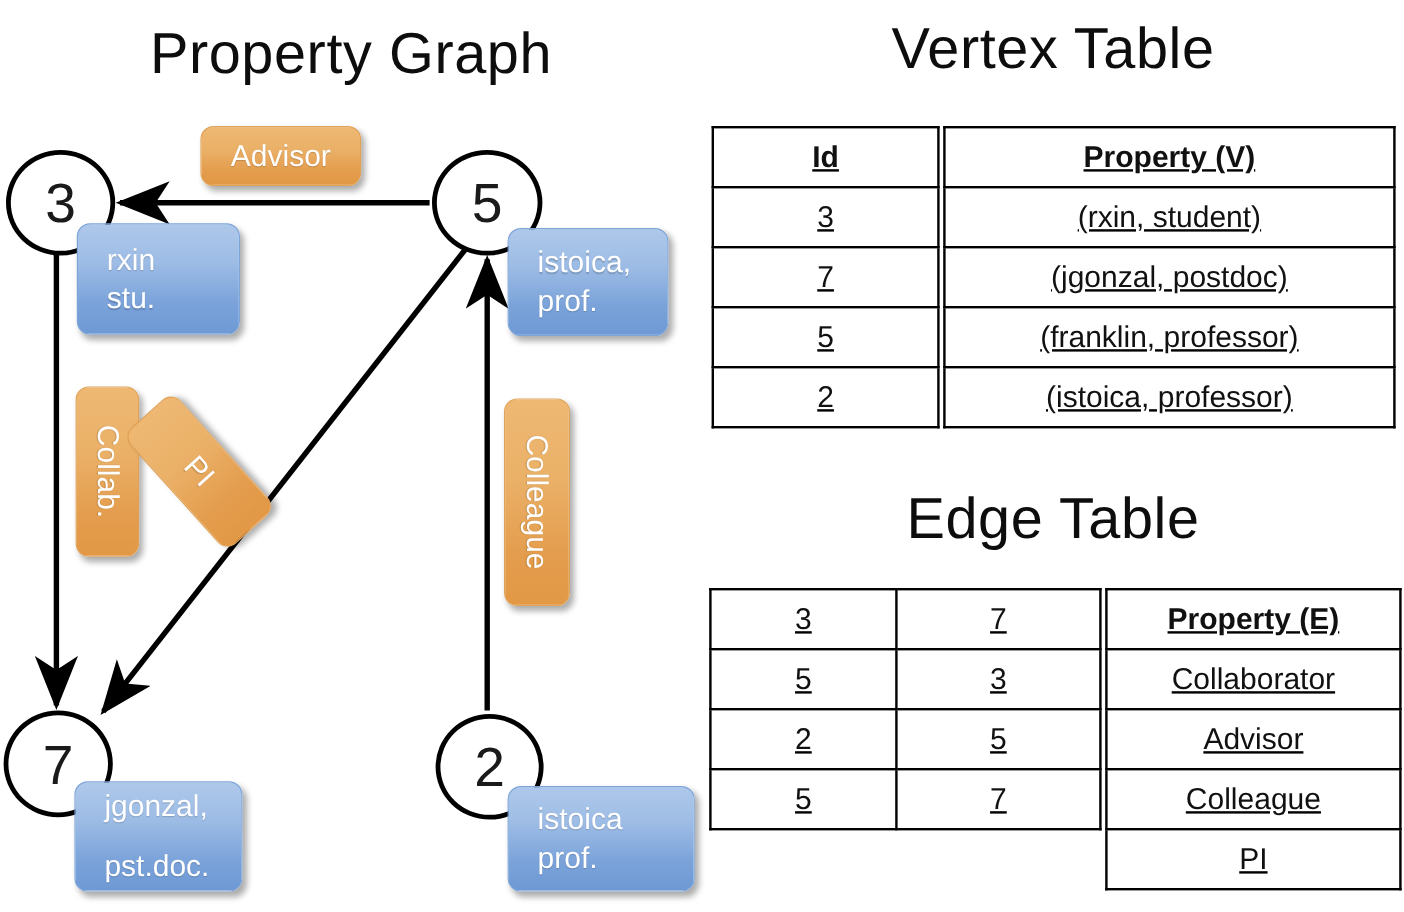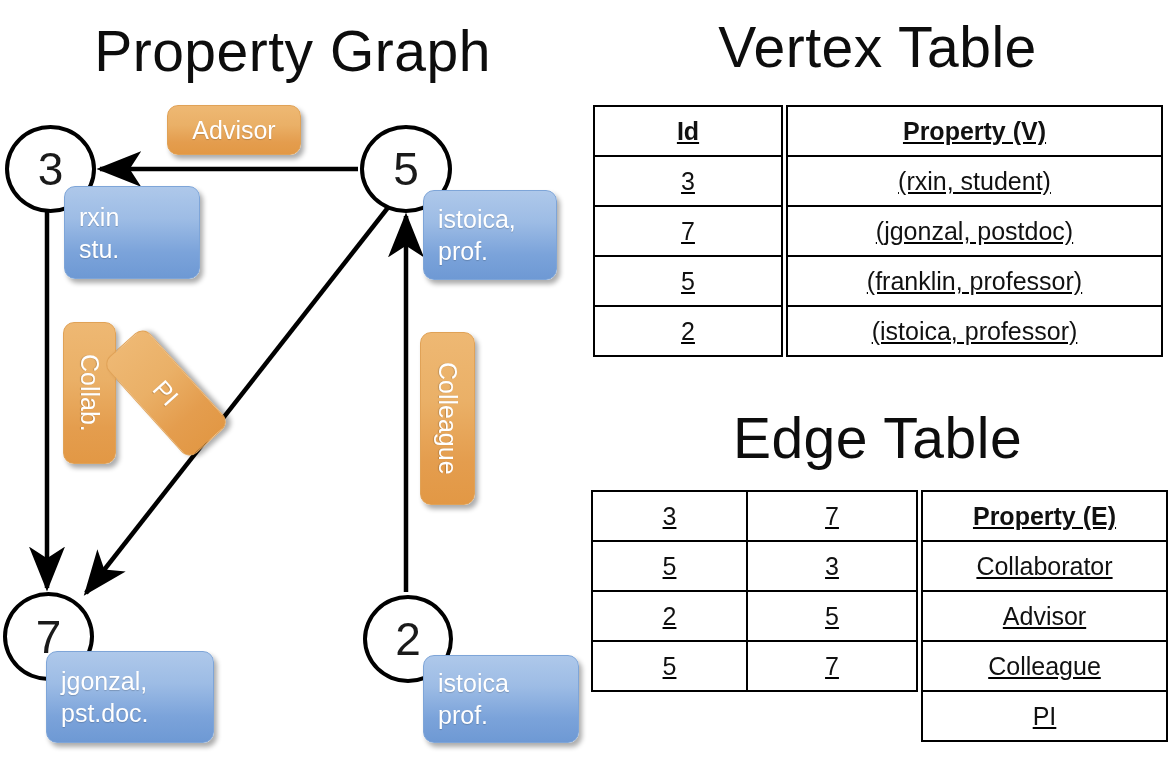--- a/index.html
+++ b/index.html
@@ -12,21 +12,21 @@
     height: 760px;
     position: relative;
     overflow: hidden;
     font-family: "Liberation Sans", sans-serif;
     color: #000000;
   }
 
   
   .title {
     position: absolute;
-    font-size: 57px;
+    font-size: 48px;
     font-weight: 300;
     letter-spacing: 0.5px;
     color: #0d0d0d;
     white-space: nowrap;
     text-align: center;
   }
   #title-property-graph { left: 0px;   top: 18px;  width: 585px; }
   #title-vertex-table   { left: 585px; top: 14px;  width: 585px; }
   #title-edge-table     { left: 585px; top: 405px; width: 585px; }
 
@@ -65,21 +65,21 @@
     color: #ffffff;
     font-size: 25px;
     font-weight: 400;
     line-height: 1.28;
     box-sizing: border-box;
     box-shadow: 3px 4px 5px rgba(0,0,0,0.33);
     z-index: 4;
     display: flex;
     flex-direction: column;
     justify-content: center;
-    padding: 4px 14px;
+    padding: 4px 24px;
     text-shadow: 0 1px 1px rgba(0,0,0,0.18);
   }
   .prop-box.blue {
     background: linear-gradient(to bottom, #aec8ea 0%, #9dbce5 35%, #7ba3da 72%, #6e99d4 100%);
     border: 1px solid #7ea5d8;
   }
   .prop-box.orange {
     background: linear-gradient(to bottom, #eeb873 0%, #eab067 40%, #e49d4e 75%, #e29845 100%);
     border: 1px solid #e0a257;
   }
@@ -157,21 +157,21 @@
   <div class="prop-box blue" style="left:64px; top:186px; width:136px; height:93px;">
     <span>rxin</span>
     <span>stu.</span>
   </div>
 
   <div class="prop-box blue" style="left:423px; top:190px; width:134px; height:90px;">
     <span>istoica,</span>
     <span>prof.</span>
   </div>
 
-  <div class="prop-box blue" style="left:46px; top:651px; width:168px; height:92px;">
+  <div class="prop-box blue" style="left:62px; top:651px; width:140px; height:92px;justify-content:space-between;">
     <span>jgonzal,</span>
     <span>pst.doc.</span>
   </div>
 
   <div class="prop-box blue" style="left:423px; top:655px; width:156px; height:88px;">
     <span>istoica</span>
     <span>prof.</span>
   </div>
 
   <div class="prop-box orange center" style="left:167px; top:105px; width:134px; height:50px;">

